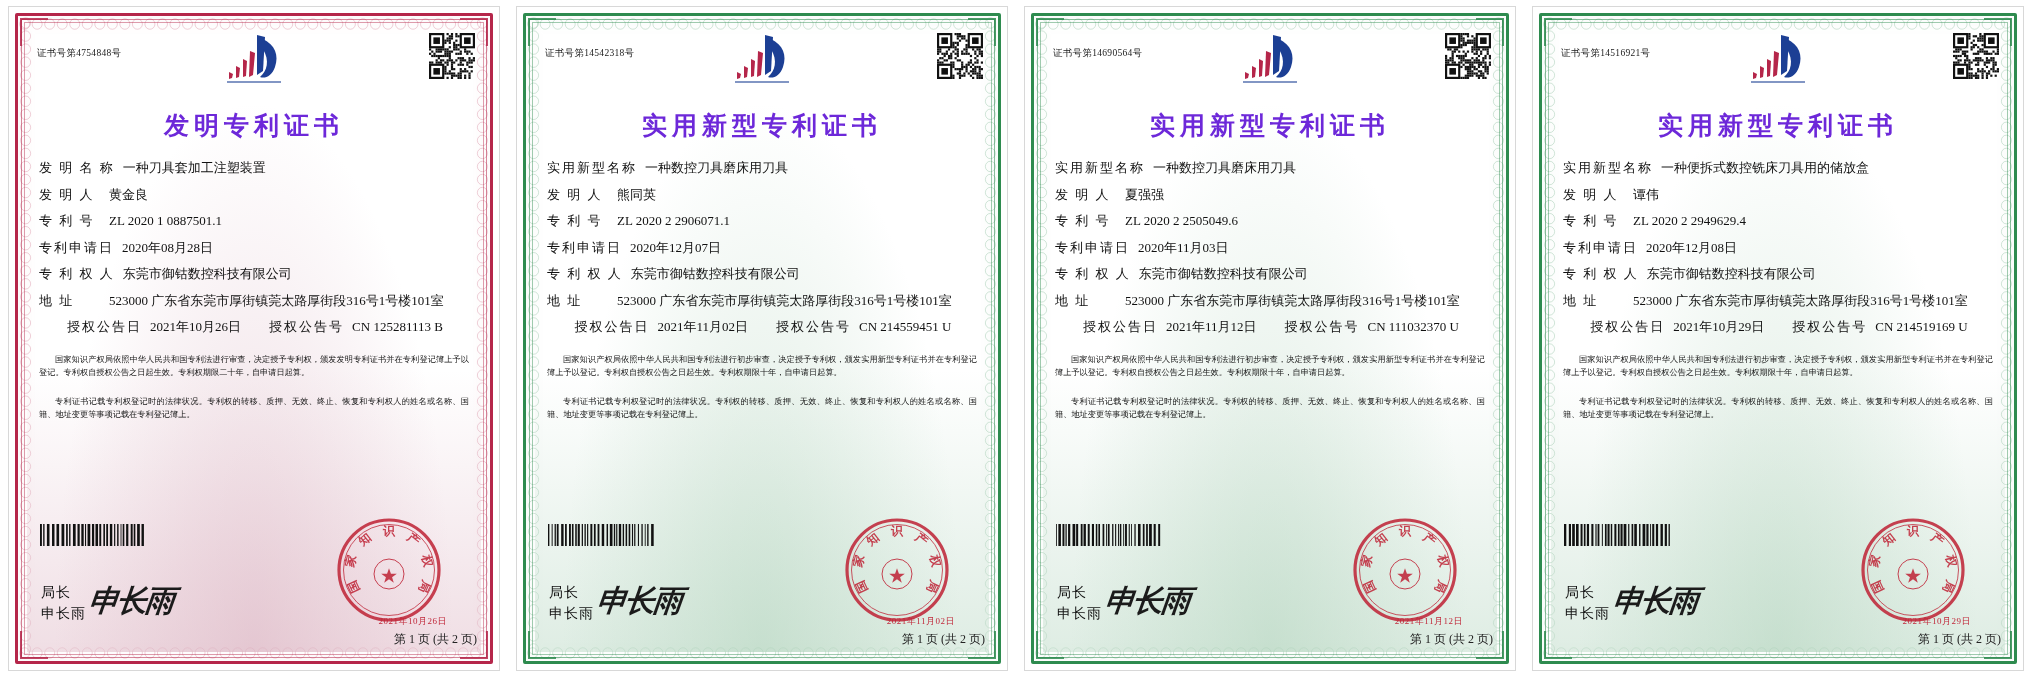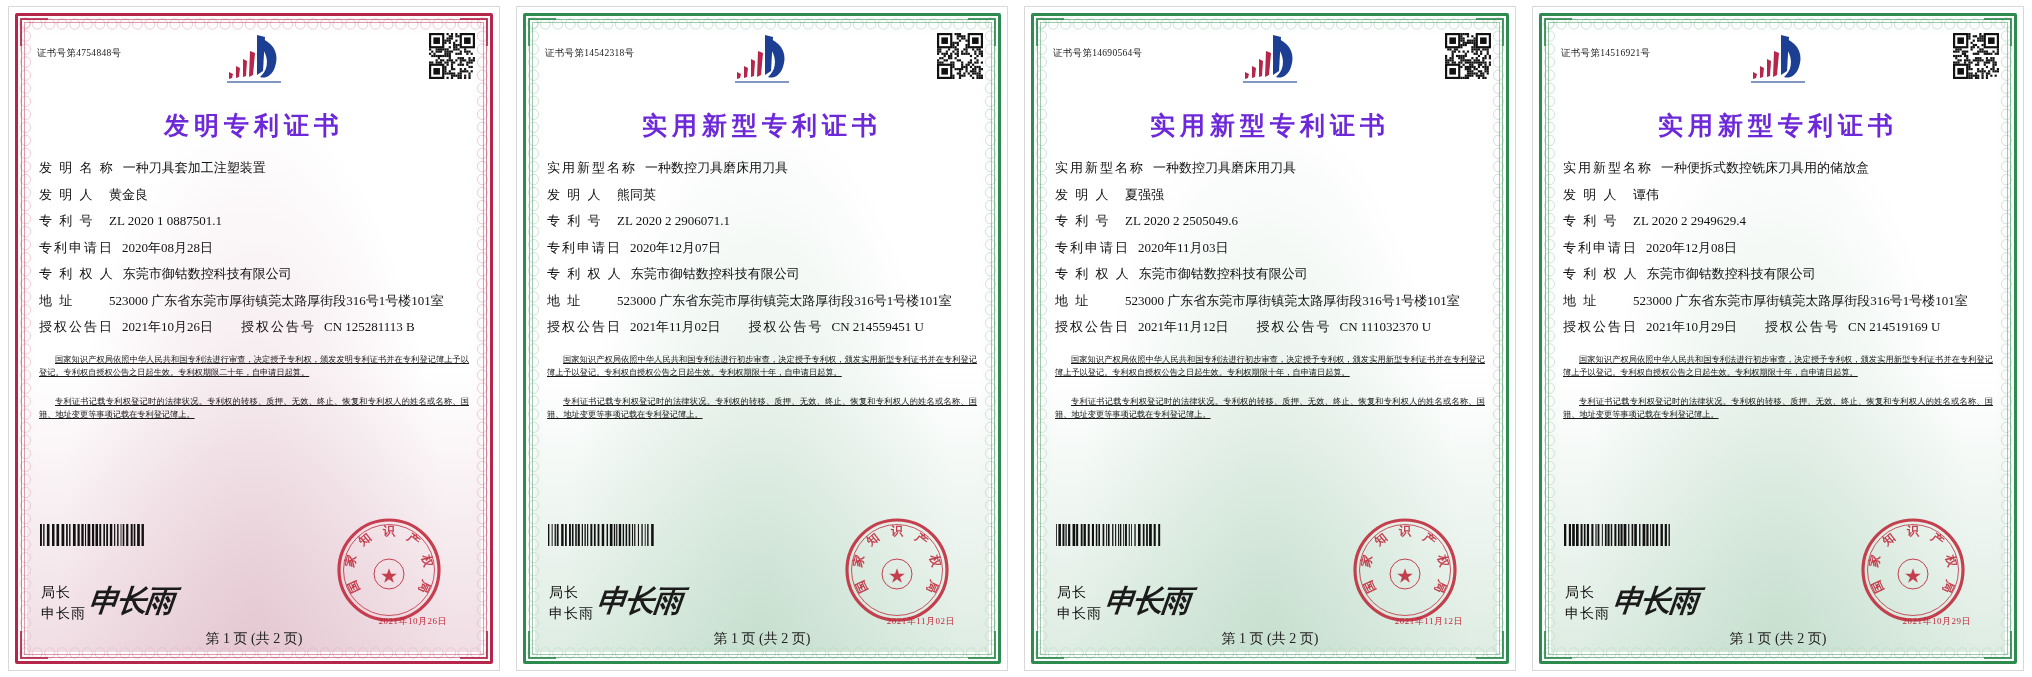--- a/index.html
+++ b/index.html
@@ -131,41 +131,40 @@
     min-width: 62px;
     letter-spacing: 2px;
     white-space: nowrap;
   }
   .fval {
     flex: 1 1 auto;
     padding-left: 8px;
     word-break: break-all;
   }
   .frow.two {
-    justify-content: flex-start;
+    justify-content: center;
   }
   .fcol {
     display: flex;
     align-items: flex-start;
   }
   .fcol.right { margin-left: 28px; }
   .fcol .flabel { min-width: 0; }
 
   .body-text {
     margin-top: 14px;
     padding: 0 8px;
     font-size: 8.2px;
     line-height: 1.62;
     color: #161616;
     text-align: justify;
   }
   .body-text p {
     margin: 16px 0 5px 0;
     text-indent: 16px;
-    text-decoration: underline;
   }
 
   .barcode {
     position: absolute;
     left: 8px;
     bottom: 104px;
     width: 108px;
     height: 22px;
   }
 
@@ -206,22 +205,22 @@
     font-size: 9px;
     color: #c0283a;
     letter-spacing: .5px;
     white-space: nowrap;
   }
 
   .pagefoot {
     position: absolute;
     left: 0; right: 0;
     bottom: 2px;
-    text-align: center;
-    font-size: 14px;
+    text-align: right;
+    font-size: 12px;
     color: #222;
   }
 
   .corner {
     position: absolute;
     width: 26px;
     height: 26px;
     border: 0 solid var(--accent);
     opacity: .85;
   }

